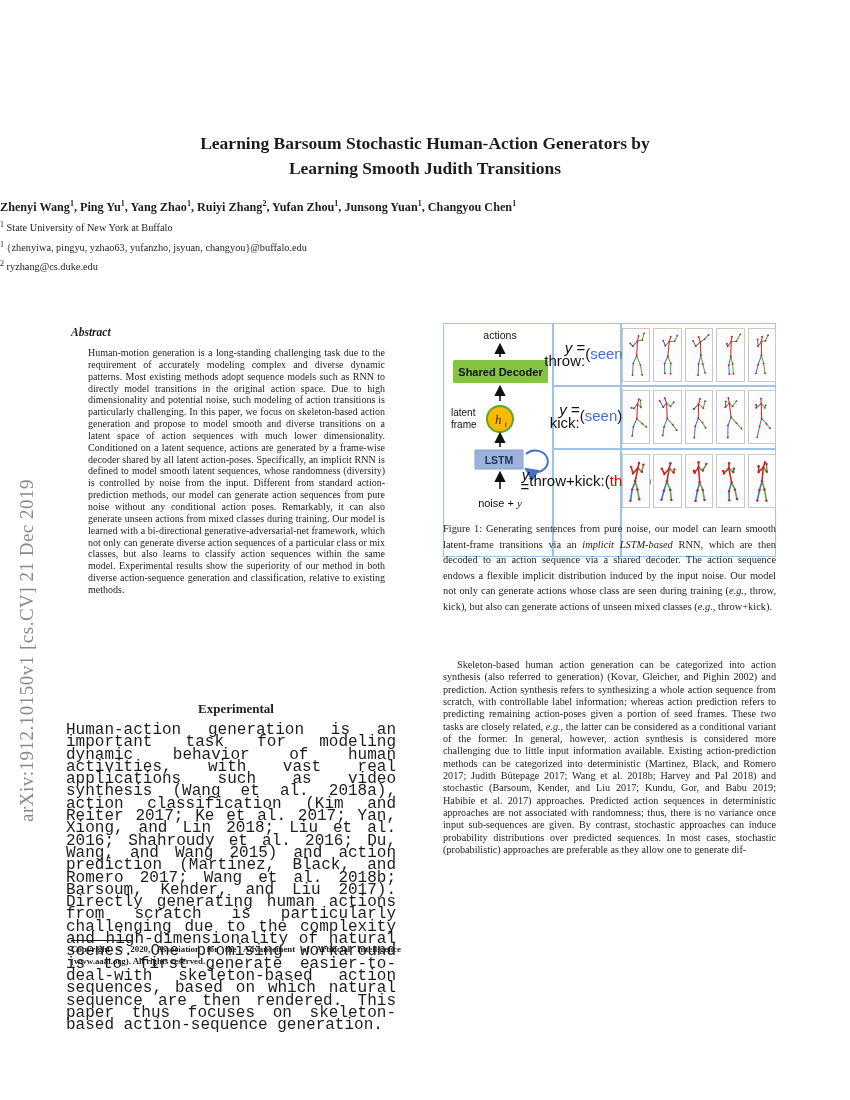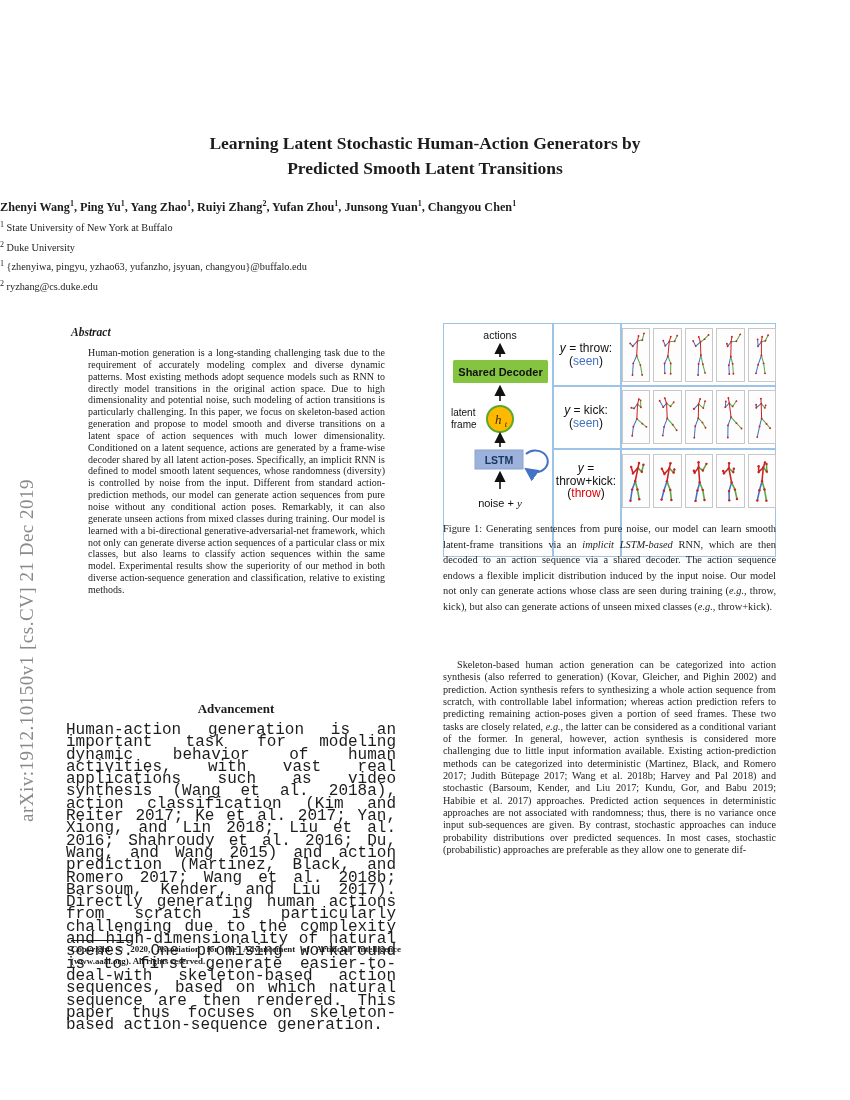--- a/index.html
+++ b/index.html
@@ -32,55 +32,54 @@
   .footnote{position:absolute;left:71px;top:940px;width:330px;
     font-size:8.9px;line-height:11.6px;text-align:justify;font-weight:bold;}
   .footnote-rule{width:62px;border-top:1px solid #1c1c1c;margin-bottom:3px;}
 
   
   .figure{position:absolute;left:443px;top:323px;width:333px;height:234px;
     box-sizing:border-box;border:1.5px solid #9dc3e6;font-family:"Liberation Sans",sans-serif;}
   .fig-vline{position:absolute;top:0;bottom:0;width:1.5px;background:#9dc3e6;}
   .fig-hline{position:absolute;left:108px;right:0;height:1.5px;background:#9dc3e6;}
   .fig-diagram{position:absolute;left:0;top:0;}
-  .fig-label{position:absolute;left:109px;width:66px;display:flex;flex-direction:column;
-    align-items:center;justify-content:center;font-size:12px;line-height:12.5px;
-    text-align:left;color:#111;}
+  .fig-label{position:absolute;left:109px;width:66px;display:flex;flex-direction:row;
+    align-items:center;justify-content:center;font-size:15px;line-height:12.5px;
+    text-align:right;color:#111;}
   .fig-frames{position:absolute;left:178px;width:154px;display:flex;align-items:center;gap:3px;}
   .fig-frame{width:27px;height:52px;border:1px solid #c8c8c8;background:#fdfdfd;
     display:flex;align-items:center;justify-content:center;}
   .caption{position:absolute;left:443px;top:521px;width:333px;
     font-size:10.4px;line-height:15.5px;text-align:justify;}
   .body-right{position:absolute;left:443px;top:659px;width:333px;
     font-size:10.2px;line-height:12.35px;text-align:justify;text-indent:14px;}
 </style>
 </head>
 <body>
 
 <div class="page">
 
   <div class="watermark">arXiv:1912.10150v1  [cs.CV]  21 Dec 2019</div>
 
   <div class="title">
-    <div>Learning Latent Stochastic Human-Action Generators by</div>
-    <div>Predicted Smooth Latent Transitions</div>
+    <div>Learning Barsoum Stochastic Human-Action Generators by</div>
+    <div>Learning Smooth Judith Transitions</div>
   </div>
 
   <div class="authors"><span>Zhenyi Wang<sup>1</sup>, </span><span>Ping Yu<sup>1</sup>, </span><span>Yang Zhao<sup>1</sup>, </span><span>Ruiyi Zhang<sup>2</sup>, </span><span>Yufan Zhou<sup>1</sup>, </span><span>Junsong Yuan<sup>1</sup>, </span><span>Changyou Chen<sup>1</sup></span></div>
   <div class="affils">
       <div><sup>1</sup> State University of New York at Buffalo</div>
-      <div><sup>2</sup> Duke University</div>
       <div><sup>1</sup> {zhenyiwa, pingyu, yzhao63, yufanzho, jsyuan, changyou}@buffalo.edu</div>
       <div><sup>2</sup> ryzhang@cs.duke.edu</div>
     </div>
 
   <div class="abs-head">Abstract</div>
   <div class="abs-text">Human-motion generation is a long-standing challenging task due to the requirement of accurately modeling complex and diverse dynamic patterns. Most existing methods adopt sequence models such as RNN to directly model transitions in the original action space. Due to high dimensionality and potential noise, such modeling of action transitions is particularly challenging. In this paper, we focus on skeleton-based action generation and propose to model smooth and diverse transitions on a latent space of action sequences with much lower dimensionality. Conditioned on a latent sequence, actions are generated by a frame-wise decoder shared by all latent action-poses. Specifically, an implicit RNN is defined to model smooth latent sequences, whose randomness (diversity) is controlled by noise from the input. Different from standard action-prediction methods, our model can generate action sequences from pure noise without any conditional action poses. Remarkably, it can also generate unseen actions from mixed classes during training. Our model is learned with a bi-directional generative-adversarial-net framework, which not only can generate diverse action sequences of a particular class or mix classes, but also learns to classify action sequences within the same model. Experimental results show the superiority of our method in both diverse action-sequence generation and classification, relative to existing methods.</div>
 
-  <div class="intro-head">Advancement</div>
+  <div class="intro-head">Experimental</div>
   <div class="intro-text">Human-action generation is an important task for modeling dynamic behavior of human activities, with vast real applications such as video synthesis (Wang et al. 2018a), action classification (Kim and Reiter 2017; Ke et al. 2017; Yan, Xiong, and Lin 2018; Liu et al. 2016; Shahroudy et al. 2016; Du, Wang, and Wang 2015) and action prediction (Martinez, Black, and Romero 2017; Wang et al. 2018b; Barsoum, Kender, and Liu 2017). Directly generating human actions from scratch is particularly challenging due to the complexity and high-dimensionality of natural scenes. One promising workaround is to first generate easier-to-deal-with skeleton-based action sequences, based on which natural sequence are then rendered. This paper thus focuses on skeleton-based action-sequence generation.</div>
 
   <div class="footnote">
     <div class="footnote-rule"></div>
     <div>Copyright © 2020, Association for the Advancement of Artificial Intelligence (www.aaai.org). All rights reserved.</div>
   </div>
 
   <div class="figure">
 
     <svg class="fig-diagram" width="108" height="190" viewBox="0 0 108 190">

